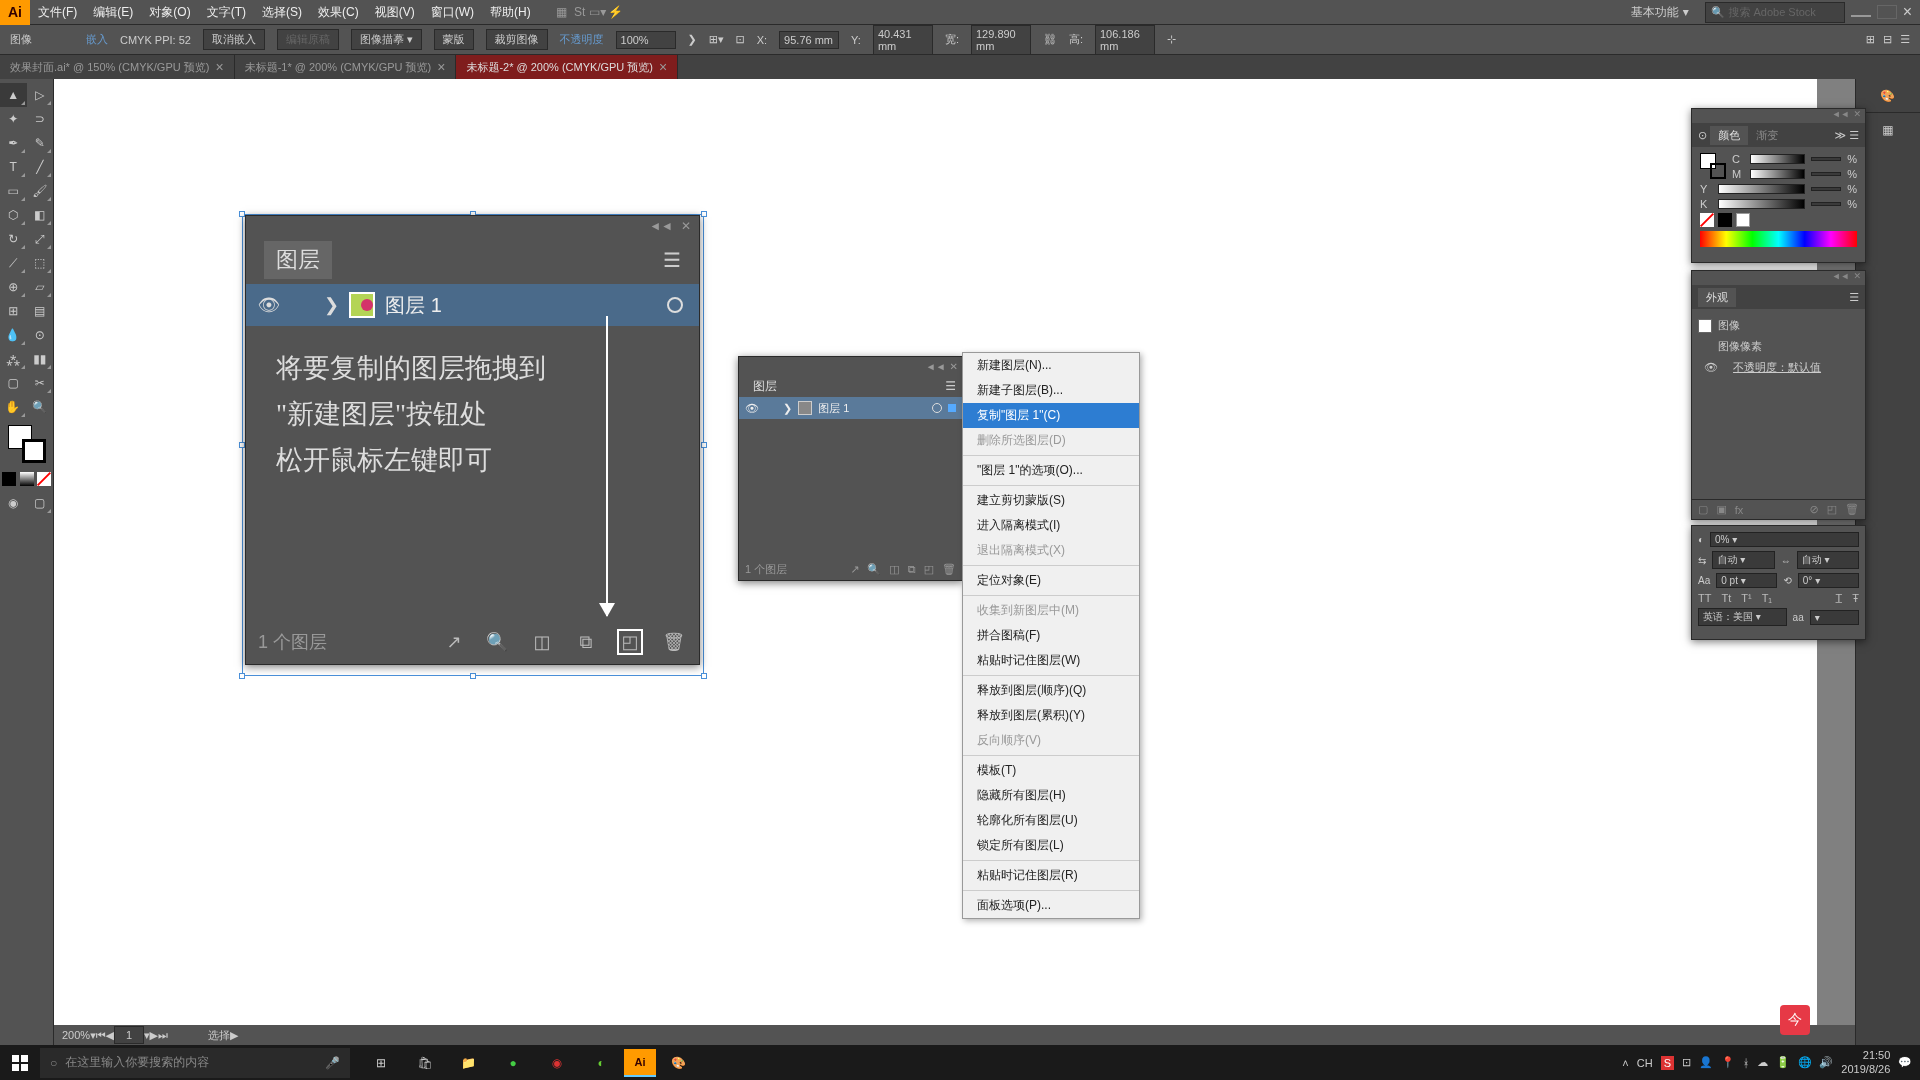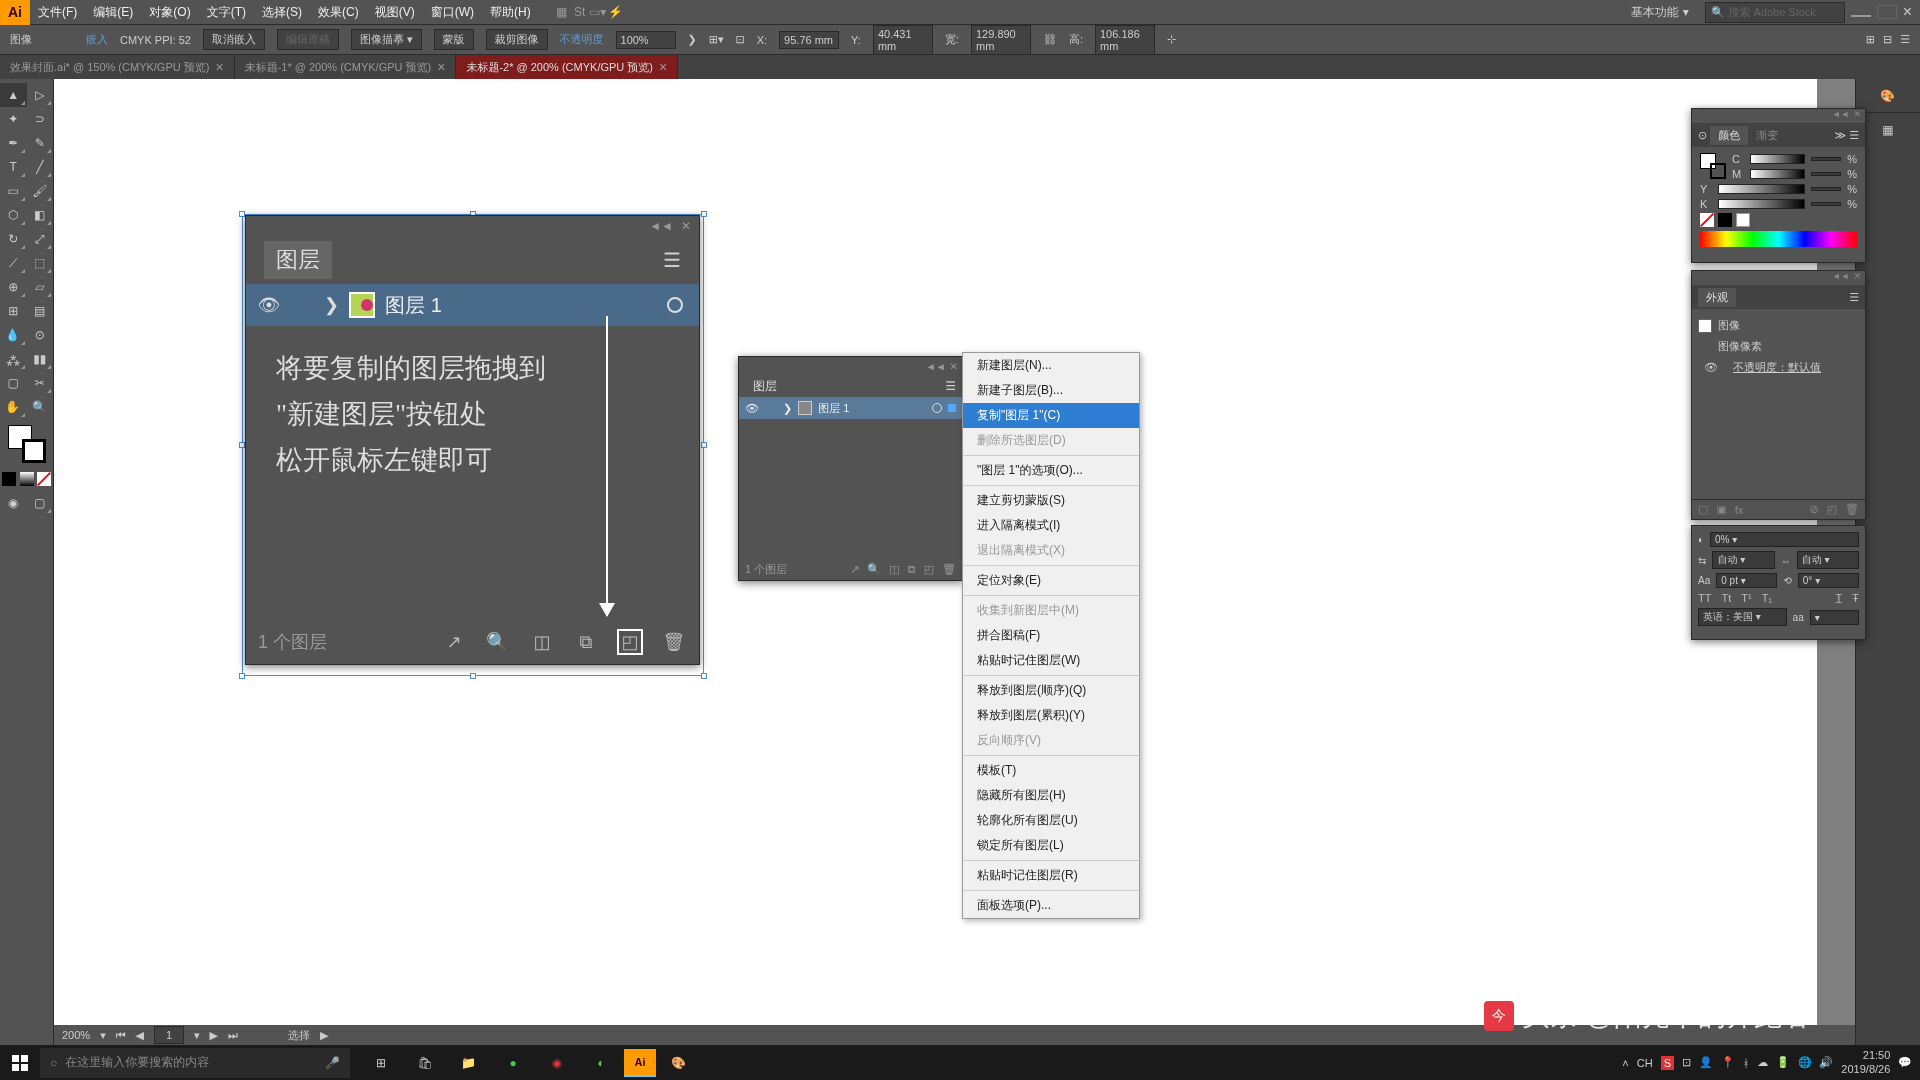--- a/index.html
+++ b/index.html
@@ -78,21 +78,21 @@
 .cp-val{width:30px;background:#3a3a3a;border:1px solid #222;color:#ccc;padding:1px 3px;font-size:10px}
 .spectrum{height:16px;background:linear-gradient(to right,red,yellow,lime,cyan,blue,magenta,red);margin-top:4px}
 .appear-panel{right:54px;top:270px;width:175px;height:250px}
 .ap-body{padding:6px;font-size:11px}
 .ap-row{display:flex;align-items:center;gap:6px;padding:3px 0}
 .ap-sw{width:14px;height:14px;background:#fff;border:1px solid #666}
 .char-panel{right:54px;top:525px;width:175px;height:115px}
 .ch-body{padding:6px;font-size:10px}
 .ch-row{display:flex;align-items:center;gap:6px;margin-bottom:4px}
 .ch-sel{background:#3a3a3a;border:1px solid #222;color:#ccc;padding:1px 4px;flex:1;font-size:10px}
-.statusbar{position:absolute;bottom:35px;left:54px;right:65px;height:20px;background:#535353;display:flex;align-items:center;padding:0 8px;font-size:11px;color:#ccc;gap:10px}
+.statusbar{position:absolute;bottom:35px;left:54px;right:65px;height:20px;background:#535353;display:flex;align-items:center;padding:0 8px;font-size:11px;color:#ccc;}
 .taskbar{position:absolute;bottom:0;left:0;right:0;height:35px;background:#1a1a1a;display:flex;align-items:center}
 .tb-start{width:40px;height:35px;display:flex;align-items:center;justify-content:center;color:#fff}
 .tb-search{flex:0 0 310px;height:30px;background:#2a2a2a;display:flex;align-items:center;padding:0 10px;color:#888;gap:8px}
 .tb-icons{display:flex;align-items:center;gap:2px;margin-left:10px}
 .tb-ico{width:42px;height:35px;display:flex;align-items:center;justify-content:center;color:#ccc}
 .tb-ico.ai{background:#ff9a00;color:#330000;font-weight:bold;font-size:11px;width:32px;height:28px;border-bottom:2px solid #6cf}
 .tb-tray{margin-left:auto;display:flex;align-items:center;gap:8px;padding-right:8px;color:#ccc;font-size:11px}
 .tb-time{text-align:right;line-height:1.2}
 .watermark{position:absolute;right:110px;bottom:45px;font-size:28px;color:rgba(255,255,255,0.85);font-weight:500;display:flex;align-items:center;gap:8px}
 .wm-logo{width:30px;height:30px;background:#e63946;border-radius:4px;display:inline-flex;align-items:center;justify-content:center;color:#fff;font-size:14px}
@@ -468,21 +468,20 @@
   <span class="ctrl-input" style="width:30px;text-align:center">1</span>
   <span>▾</span>
     <span>▶</span>
     <span>⏭</span>
   <span style="margin-left:40px">选择</span>
   <span>▶</span>
 </div>
 
 <div class="watermark">
   <span class="wm-logo">今</span>
-  <span>头条 @阳光下的奔跑者</span>
 </div>
 
 <div class="taskbar">
   <div class="tb-start">
       <svg viewBox="0 0 16 16">
         <rect x="0" y="0" width="7" height="7" fill="#fff"></rect>
         <rect x="9" y="0" width="7" height="7" fill="#fff"></rect>
         <rect x="0" y="9" width="7" height="7" fill="#fff"></rect>
         <rect x="9" y="9" width="7" height="7" fill="#fff"></rect>
       </svg>

